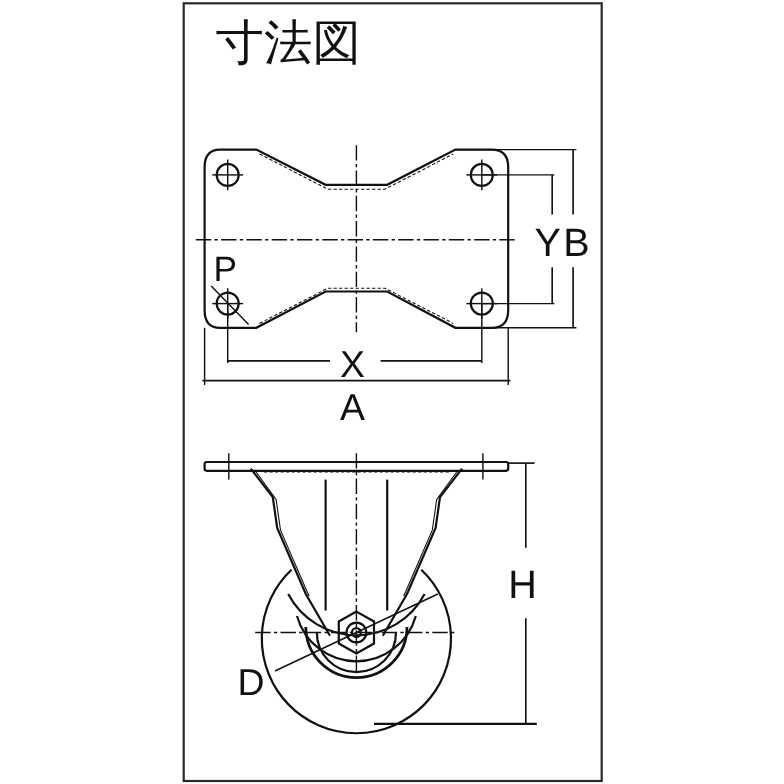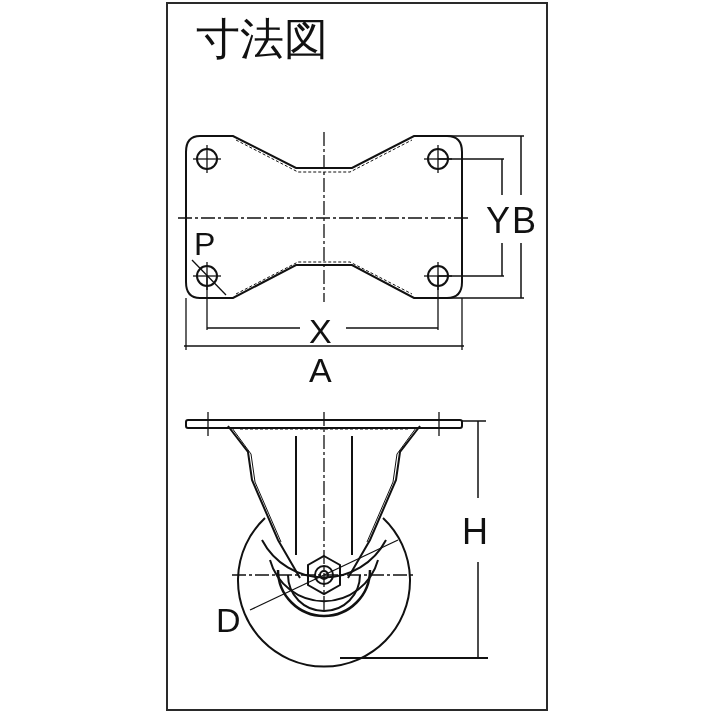--- a/index.html
+++ b/index.html
@@ -3,21 +3,21 @@
   <meta charset="utf-8">
   <style>
     html, body { margin: 0; padding: 0; background: #ffffff; }
     body { width: 713px; height: 713px; position: relative; overflow: hidden; }
     .frame {
       position: absolute; left: 166px; top: 2px; width: 378px; height: 705px;
       border: 2px solid #2a2a2a; box-sizing: content-box; background: #ffffff;
     }
     .title {
       position: absolute; left: 196px; top: 18px;
-      font-family: Liberation Serif, serif; font-size: 44px; color: #111;
+      font-family: Liberation Sans, sans-serif; font-size: 44px; color: #111;
       letter-spacing: 0px; line-height: 1;
     }
     svg.drawing { position: absolute; left: 0; top: 0; }
     .lbl { font-family: "Liberation Sans", sans-serif; fill: #111; }
   </style>
 </head>
 <body>
 
 <div class="frame"></div>
 <div class="title">寸法図</div>

